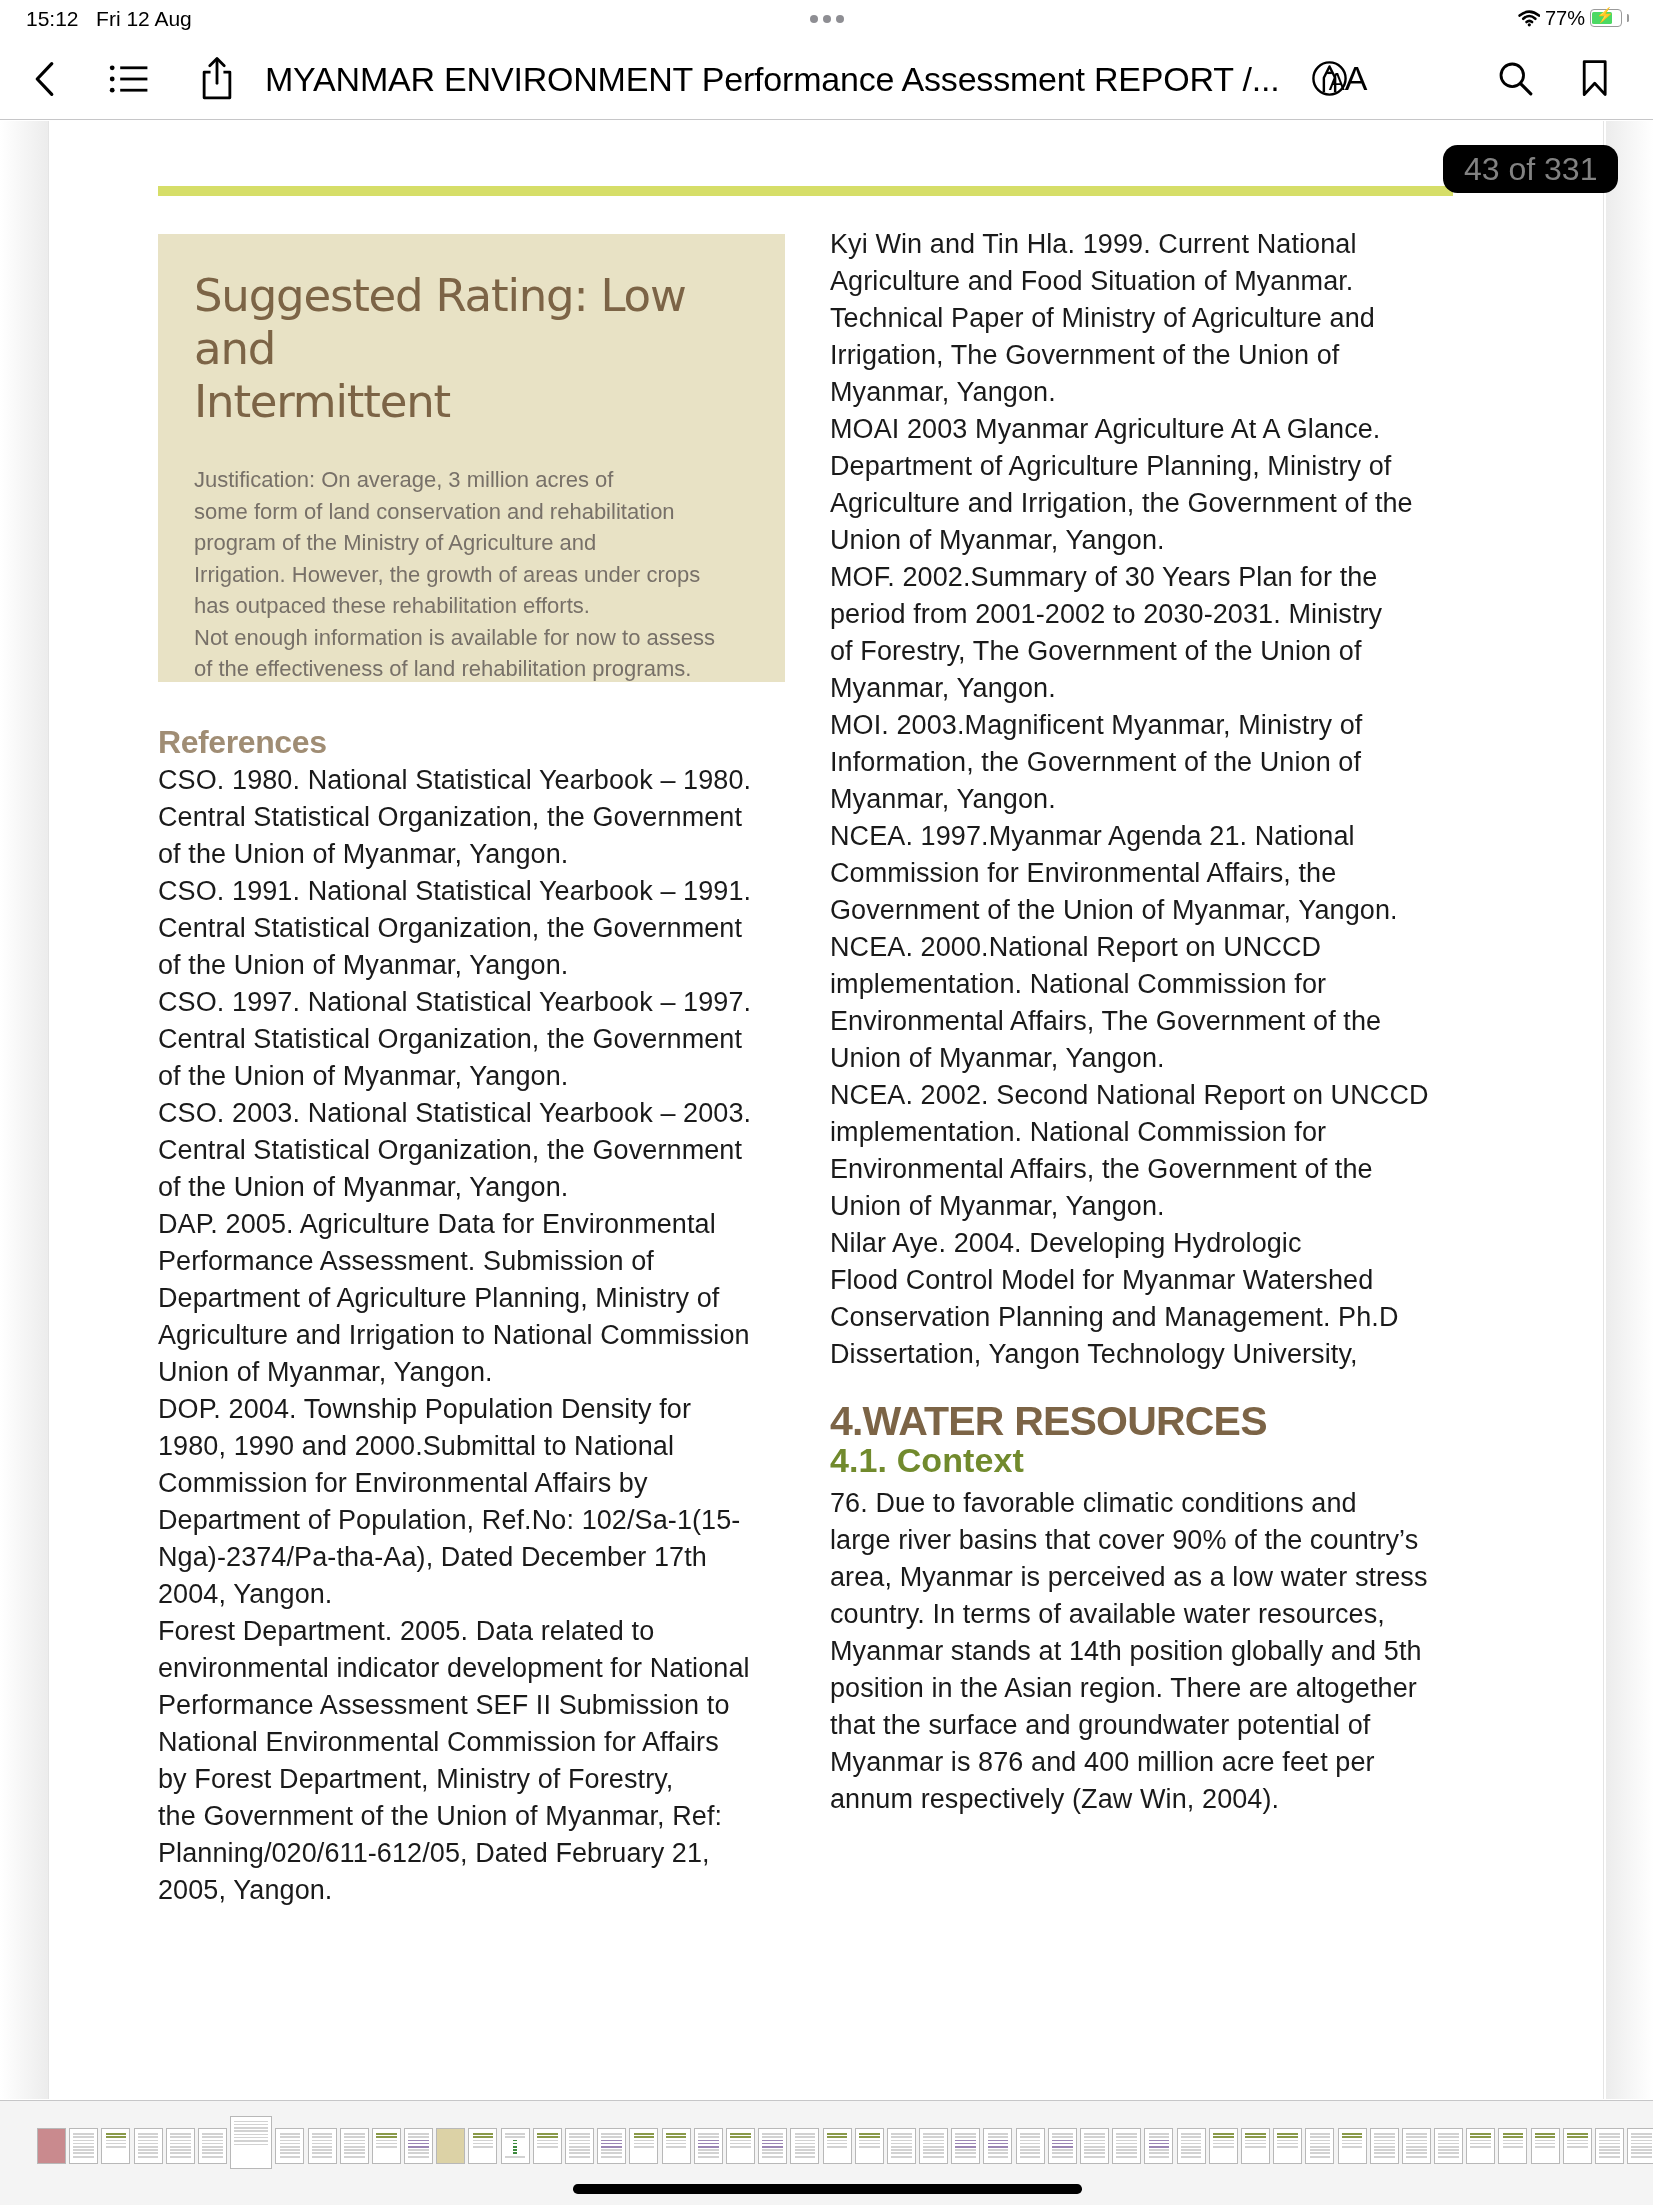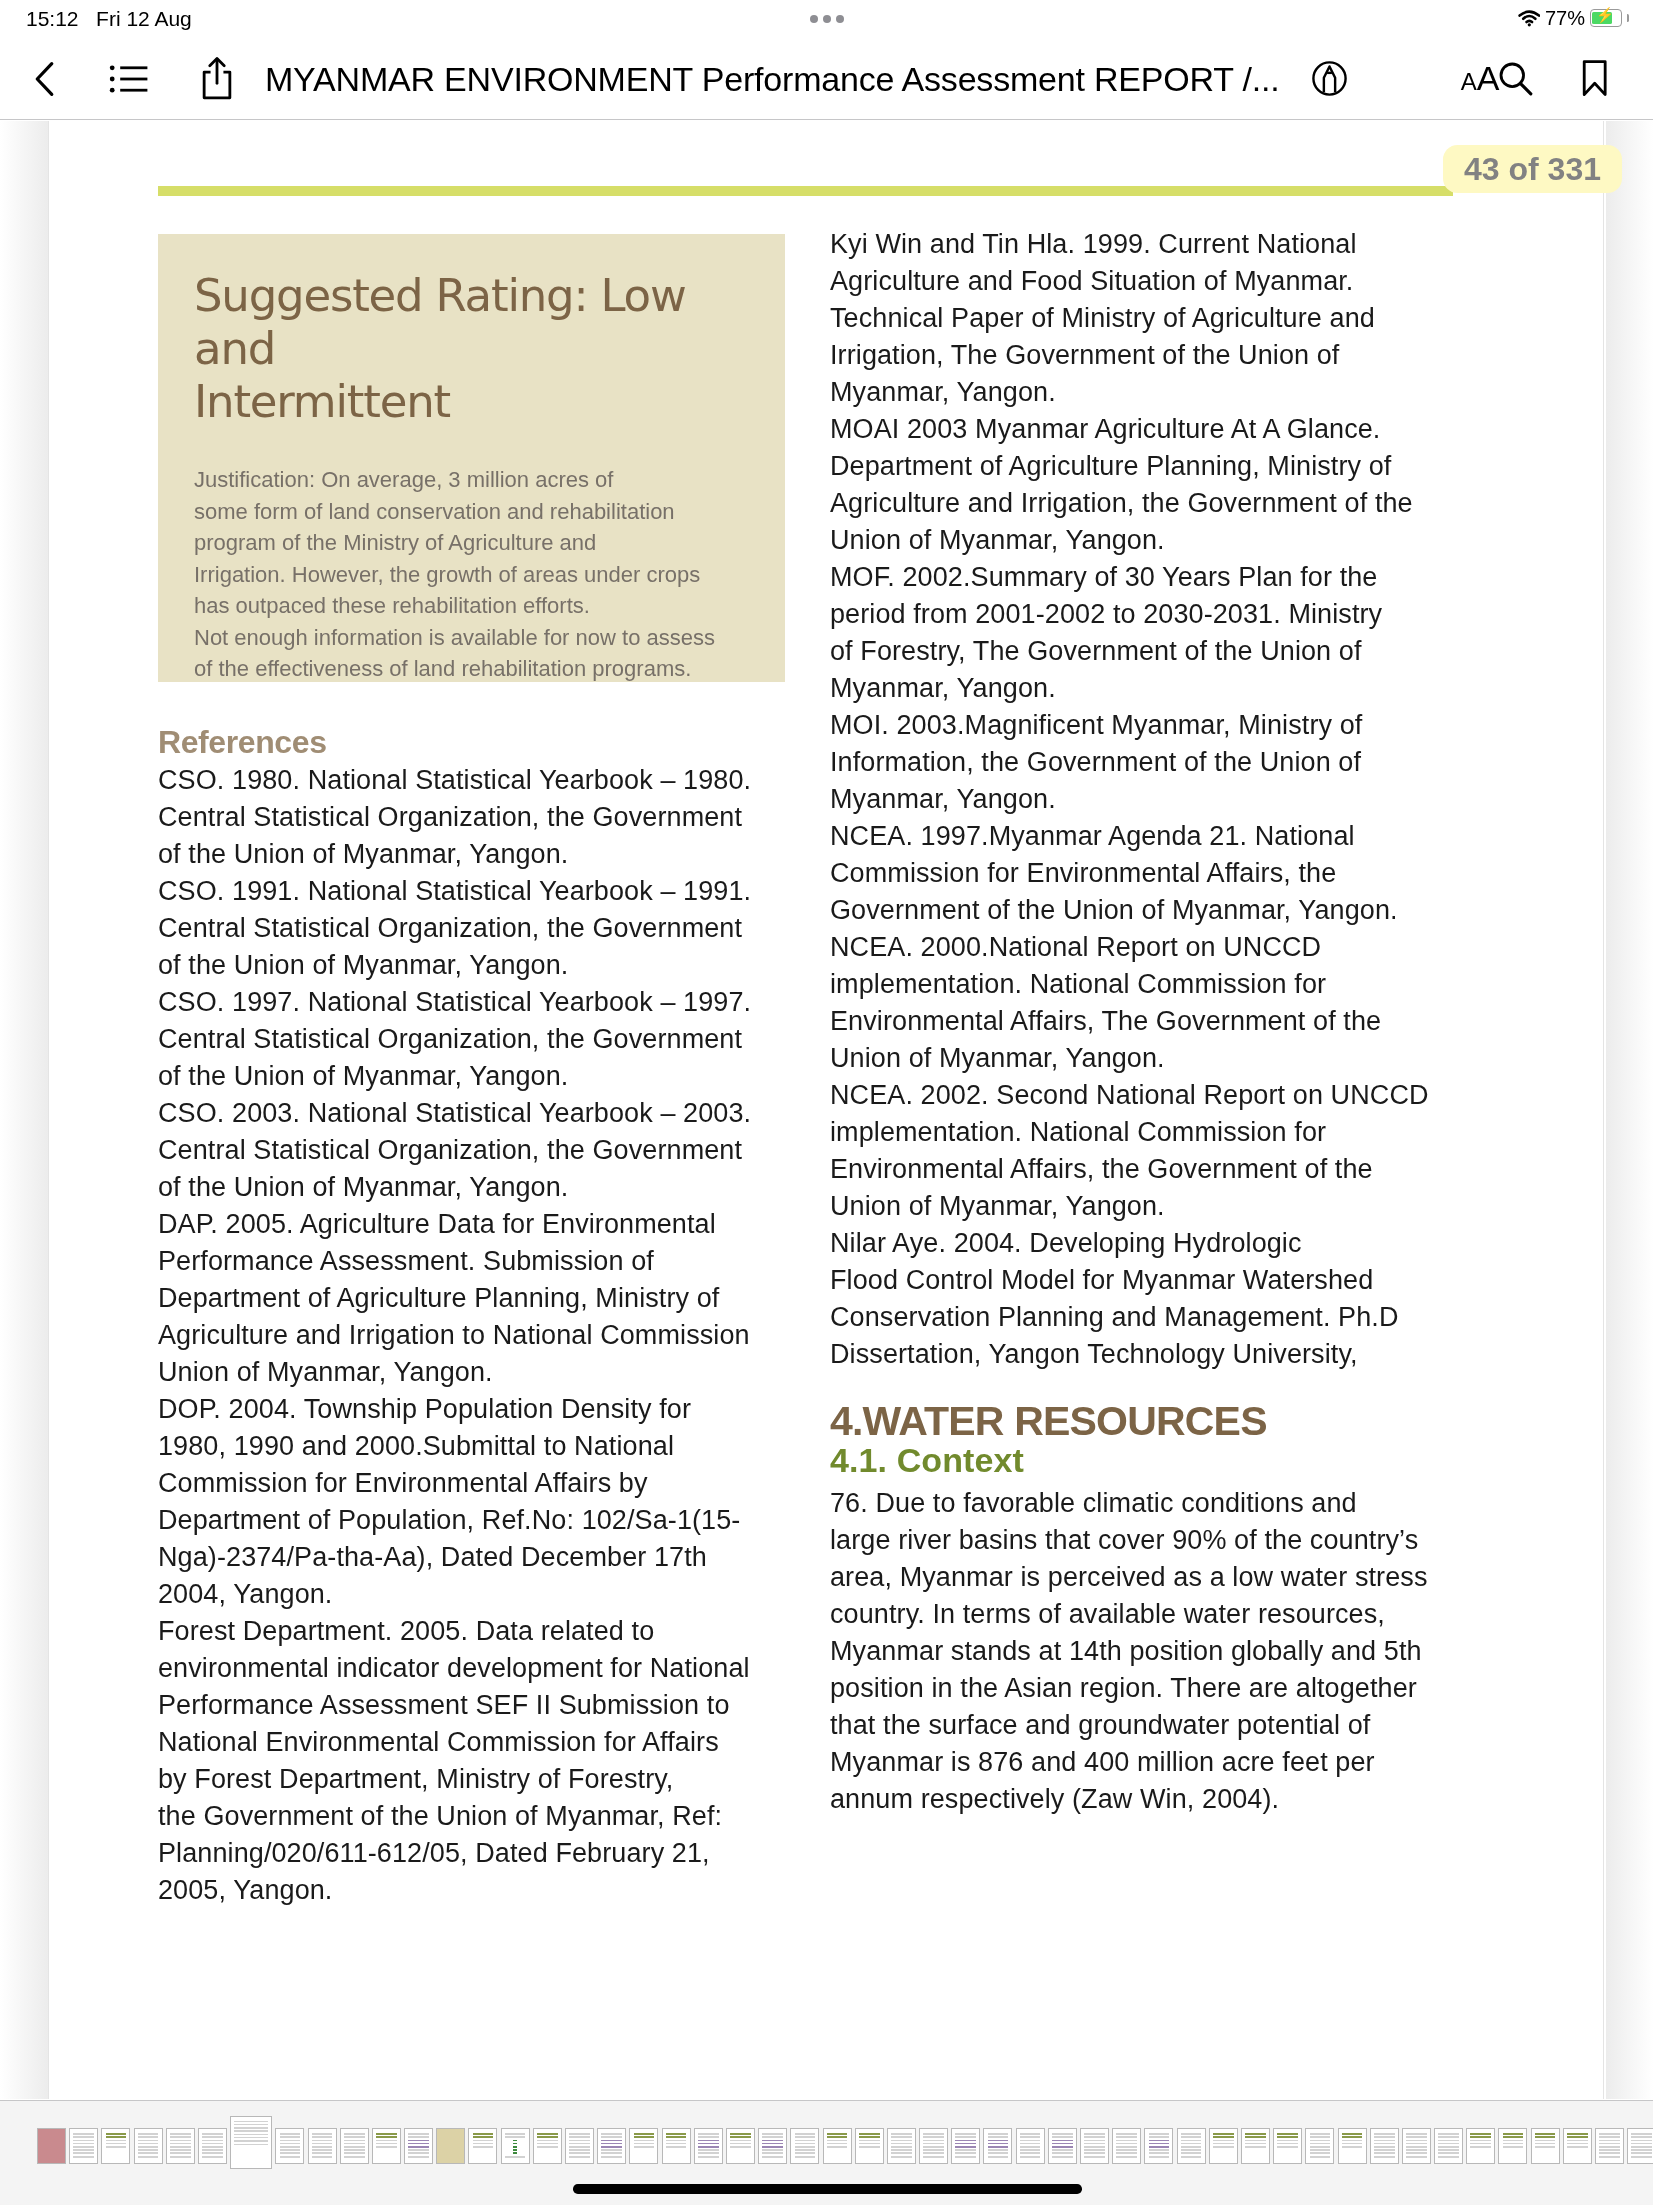--- a/index.html
+++ b/index.html
@@ -23,21 +23,21 @@
   
   .toolbar { position:absolute; left:0; top:40px; width:1653px; height:79px; border-bottom:1.6px solid #c6c6c8; background:#fff; }
   .tb-icon { position:absolute; top:14.5px; height:48px; display:flex; align-items:center; justify-content:center; cursor:pointer; }
   .doc-title { position:absolute; left:265px; top:14.5px; height:48px; line-height:48px; font-size:34px; font-weight:500; color:#000; white-space:nowrap; letter-spacing:-0.2px; }
 
   
   .page-shadow-left { position:absolute; left:0; top:121px; width:48px; height:1978px; background:linear-gradient(to right,#ffffff,#ececec); }
   .page-shadow-right { position:absolute; right:0; top:121px; width:47px; height:1978px; background:linear-gradient(to left,#ffffff,#ececec); }
   .page { position:absolute; left:48px; top:121px; width:1556px; height:1978px; background:#fff; border-left:1.6px solid #e4e4e4; border-right:1.6px solid #e4e4e4; box-sizing:border-box; }
   .accent-bar { position:absolute; left:158px; top:186px; width:1295px; height:9.7px; background:#d6de68; }
-  .page-counter { position:absolute; left:1443px; top:145px; height:48px; padding:0 21px; line-height:48px; border-radius:14.5px; background:#fef9c3; color:#828282; font-size:32px; font-weight:700; }
+  .page-counter { position:absolute; left:1443px; top:145px; height:48px; padding:0 21px; line-height:48px; border-radius:14.5px; background:#000000; color:#828282; font-size:32px; font-weight:400; }
 
   .rating-box { position:absolute; left:158px; top:234px; width:627px; height:448px; background:#e8e2c5; box-sizing:border-box; padding:24px 36px 0 36px; }
   .rating-title { font-family:"DejaVu Sans", sans-serif; font-size:45px; line-height:53px; color:#7c6446; font-weight:400; letter-spacing:-1.2px; margin:11.3px 0 0 0; }
   .rating-body { margin-top:36px; font-size:22px; line-height:31.5px; color:#777068; }
 
   .col { position:absolute; font-size:27px; line-height:37px; color:#1a1a1a; letter-spacing:0.1px; }
   .col-left { left:158px; top:722px; width:638px; }
   .col-right { left:830px; top:226px; width:646px; }
   .refs-heading { font-size:32px; line-height:40px; font-weight:700; color:#a08d74; margin-bottom:0; letter-spacing:-0.4px; }
   .ref-item { margin:0; }
@@ -104,21 +104,21 @@
     </svg>
   </div>
   <div class="doc-title">MYANMAR  ENVIRONMENT Performance Assessment REPORT /...</div>
   <div class="tb-icon" style="left:1309px;width:40px;">
     <svg width="37" height="37" viewBox="0 0 46 46">
       <circle cx="23" cy="23" r="20" stroke="#000" stroke-width="3" fill="none"></circle>
       <path d="M16 40 L16 22 L23 8 L30 22 L30 40" stroke="#000" stroke-width="3" fill="none" stroke-linejoin="round"></path>
       <path d="M20 16 L26 16" stroke="#000" stroke-width="3"></path>
     </svg>
   </div>
-  <div class="tb-icon" style="left:1456px;width:48px;font-size:32px;align-items:center;">
+  <div class="tb-icon" style="left:1324px;width:48px;font-size:32px;align-items:center;">
     <span style="font-family:'Liberation Sans',sans-serif;"><span style="font-size:24px;">A</span><span style="font-size:34px;">A</span></span>
   </div>
   <div class="tb-icon" style="left:1495px;width:40px;">
     <svg width="37" height="37" viewBox="0 0 46 46">
       <circle cx="19" cy="19" r="14" stroke="#000" stroke-width="3.5" fill="none"></circle>
       <line x1="29" y1="29" x2="42" y2="42" stroke="#000" stroke-width="4" stroke-linecap="round"></line>
     </svg>
   </div>
   <div class="tb-icon" style="left:1577px;width:36px;">
     <svg width="27.4" height="39" viewBox="0 0 34 48">

